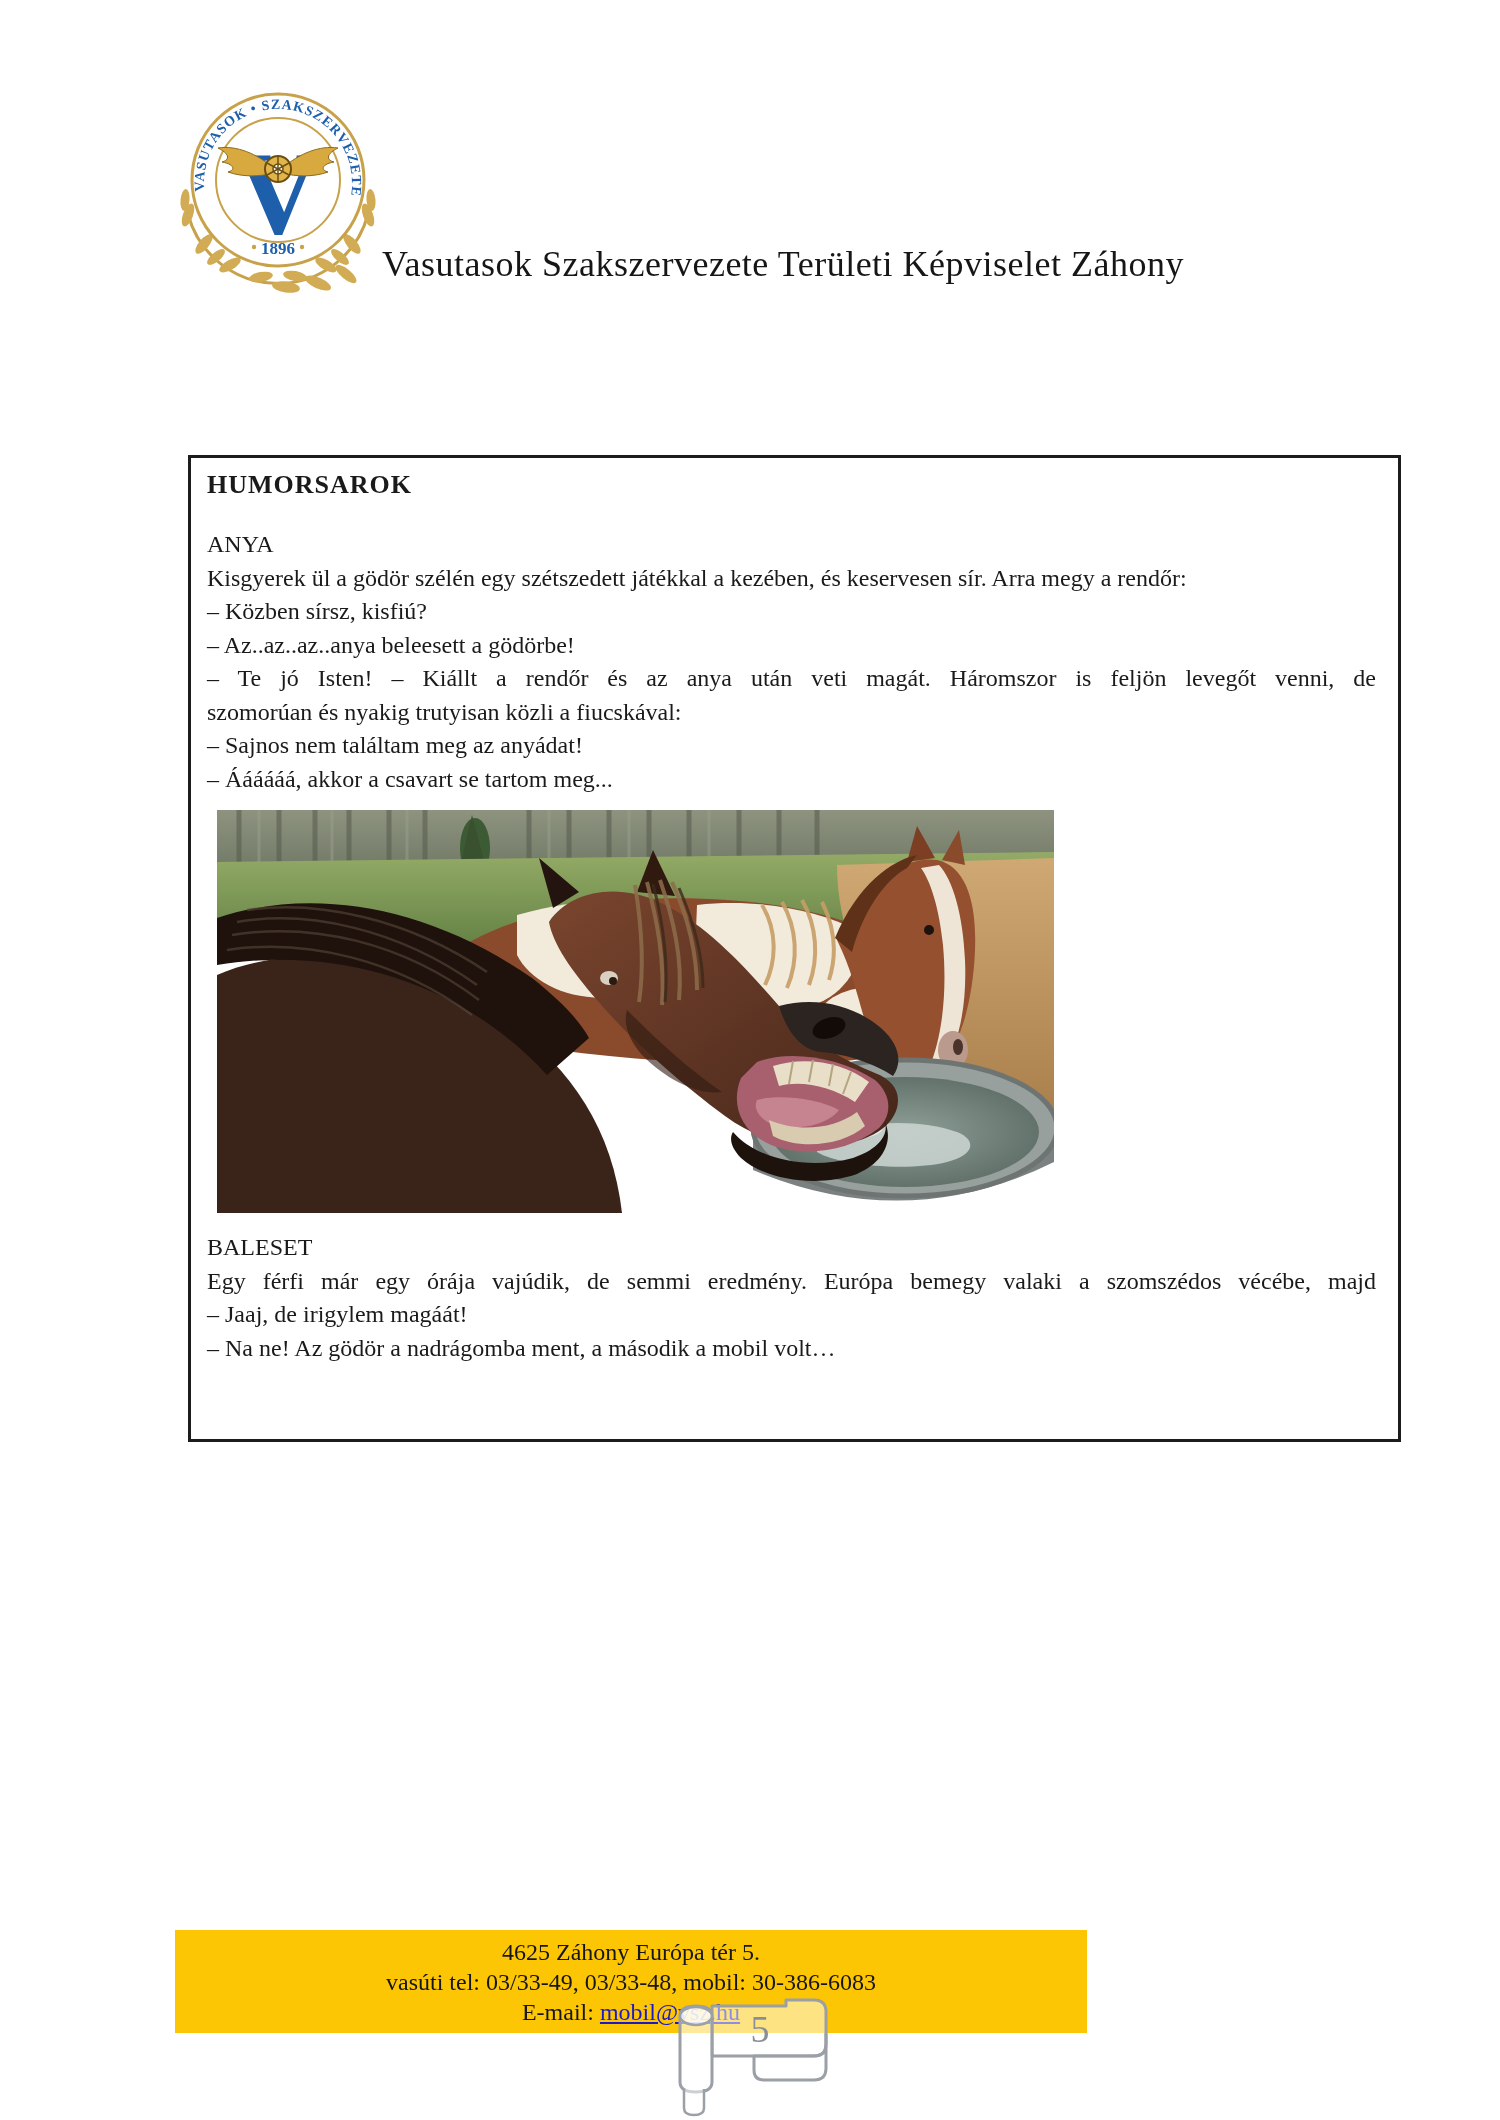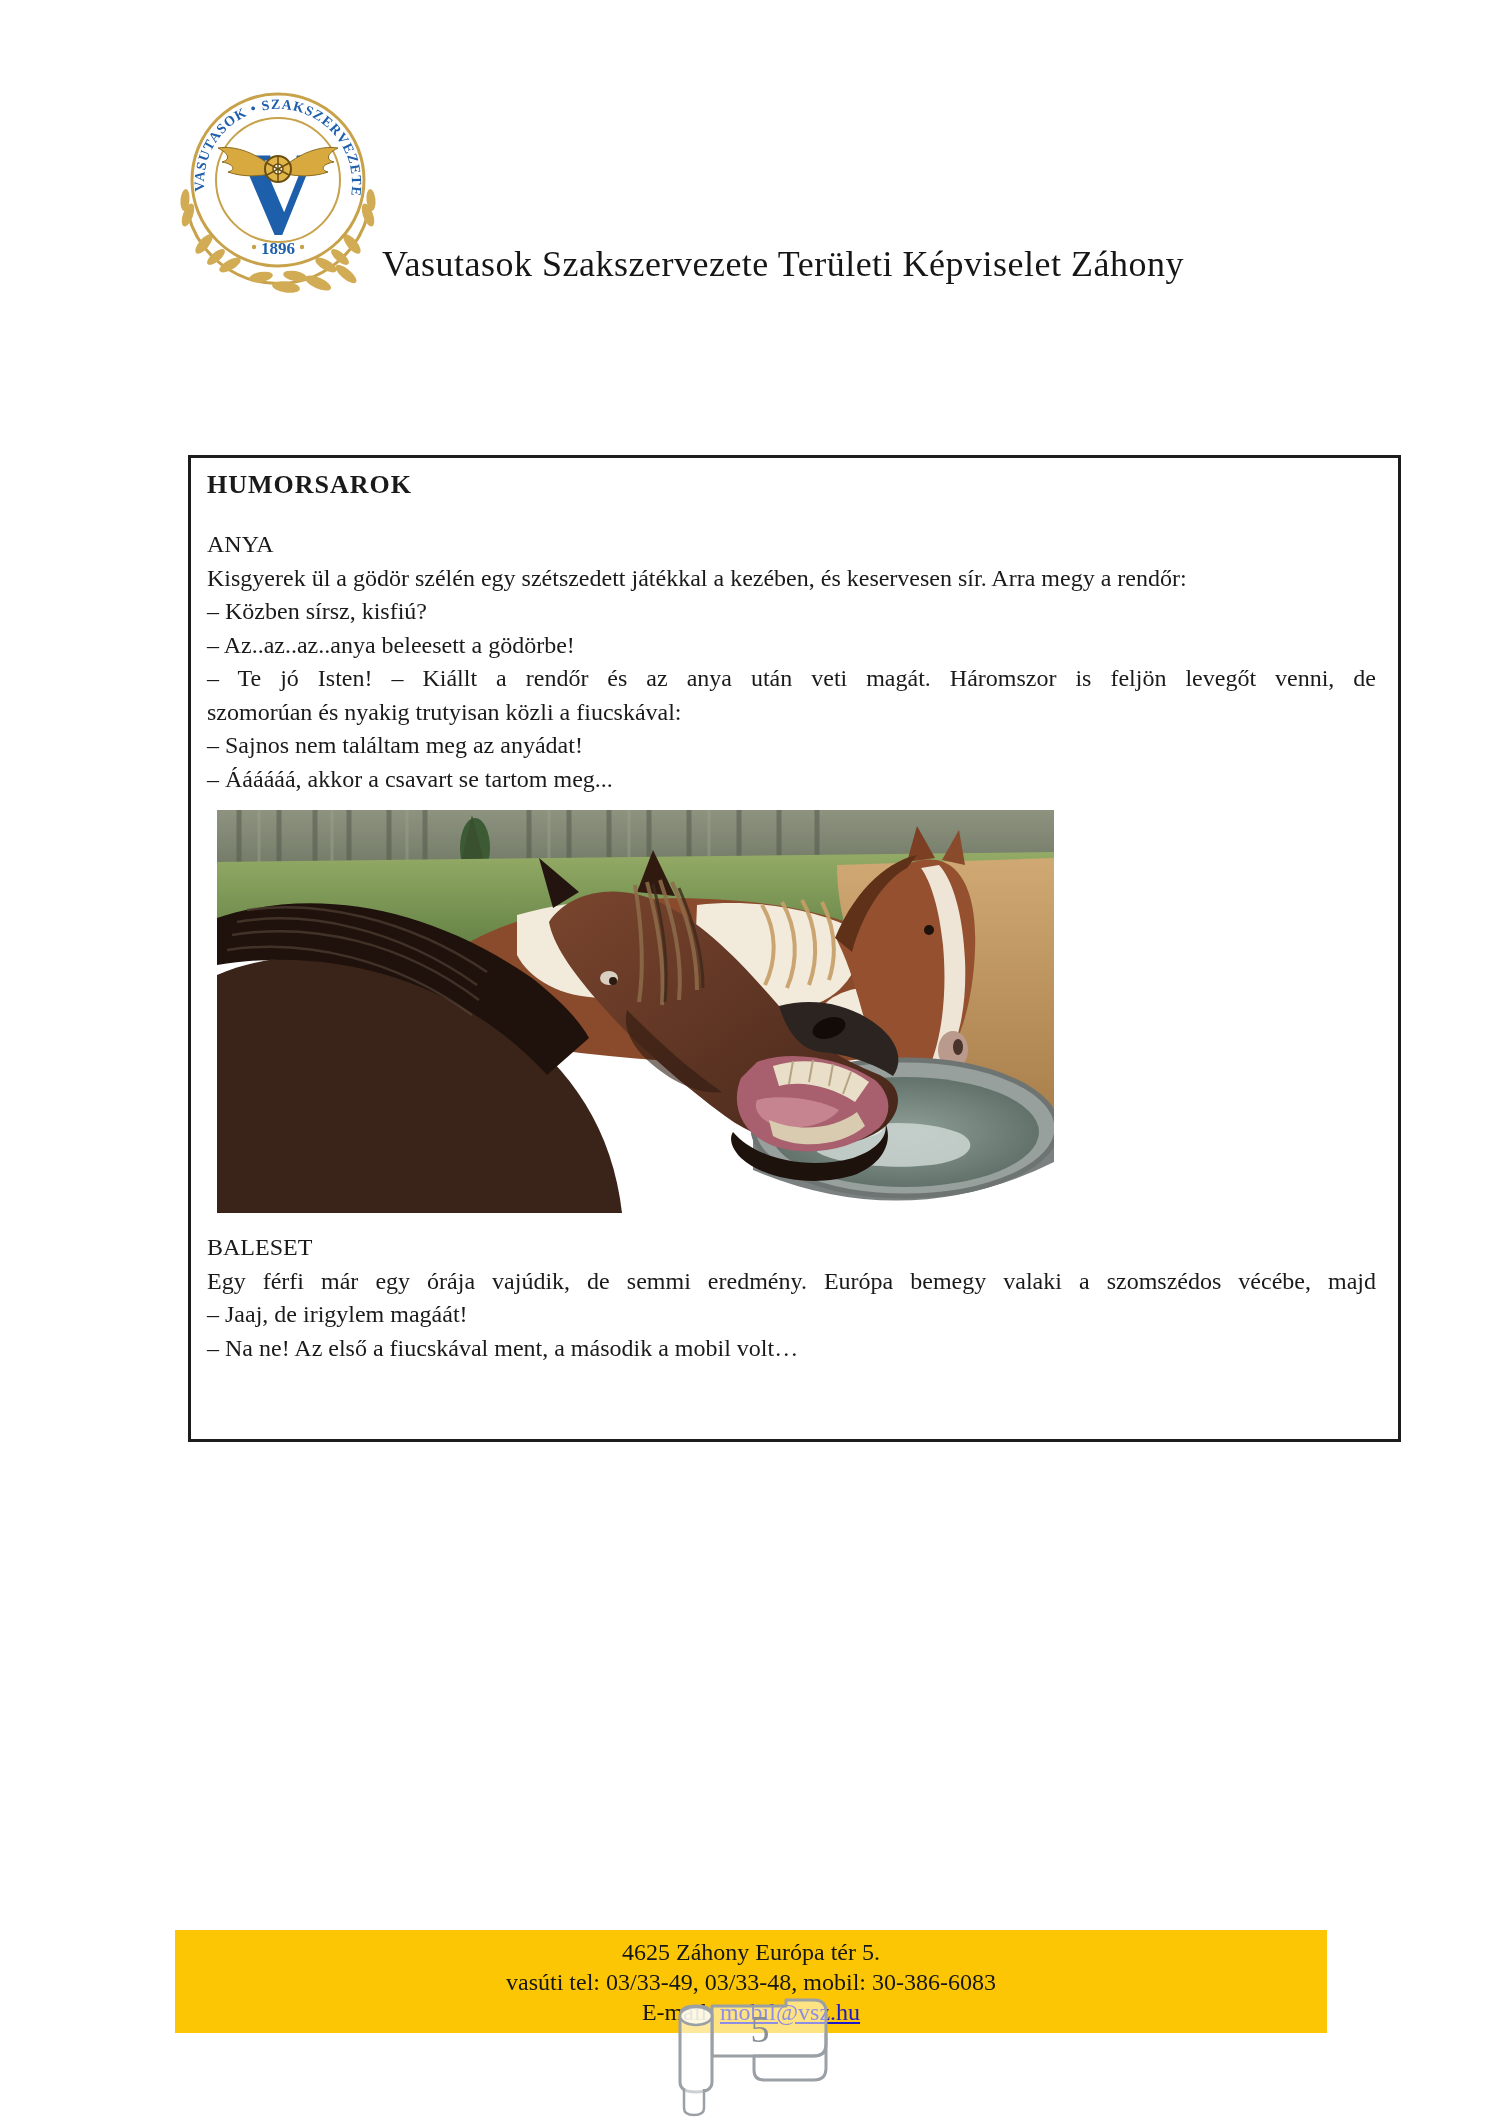--- a/index.html
+++ b/index.html
@@ -18,21 +18,21 @@
     border:3px solid #1c1c1c; box-sizing:border-box;
     padding:12px 22px 0 16px;
   }
   .box-title{ font-size:26px; font-weight:bold; letter-spacing:1px; line-height:30px; margin-bottom:28px; }
   .sec-heading{ font-size:24px; line-height:33.5px; }
   .tline{ font-size:24px; line-height:33.5px; }
   .stretch{ text-align:justify; text-align-last:justify; }
   .photo{ display:block; margin:14px 0 0 10px; }
   .sec2{ margin-top:18px; }
   .footer-band{
-    position:absolute; left:175px; top:1930px; width:1152px; height:103px;
+    position:absolute; left:175px; top:1930px; width:912px; height:103px;
     background:#FDC605; text-align:center; box-sizing:border-box; padding-top:7px;
     font-size:24px; line-height:30px; color:#161616;
   }
   .email-link{ color:#1b1acb; text-decoration:underline; cursor:pointer; }
   .scroll-svg{ position:absolute; left:668px; top:1994px; }
 </style>
 </head>
 <body>
 
 <div class="page">
@@ -235,21 +235,21 @@
         <path d="M540,290 C560,284 600,288 622,300 C610,316 576,322 554,314 C542,308 536,298 540,290 Z" fill="#c58490"></path>
         <path d="M552,310 C580,322 616,320 640,302 L648,316 C626,336 582,340 556,326 Z" fill="#d9cbb0"></path>
         <path d="M516,322 C540,350 592,360 636,348 C660,340 672,326 668,312 C676,330 668,352 640,364 C600,378 548,370 524,348 C514,338 512,328 516,322 Z" fill="#1d120c"></path>
       </g>
     </svg>
 
     <div class="sec2">
       <div class="sec-heading">BALESET</div>
       <div class="tline stretch">Egy férfi már egy órája vajúdik, de semmi eredmény. Európa bemegy valaki a szomszédos vécébe, majd</div>
       <div class="tline">– Jaaj, de irigylem magáát!</div>
-      <div class="tline">– Na ne! Az első a fiucskával ment, a második a mobil volt…</div>
+      <div class="tline">– Na ne! Az gödör a nadrágomba ment, a második a mobil volt…</div>
     </div>
   </div>
 
   <div class="footer-band">
     <div>4625 Záhony Európa tér 5.</div>
     <div>vasúti tel: 03/33-49, 03/33-48, mobil: 30-386-6083</div>
     <div>
       <span>E-mail:</span>
       <a class="email-link">mobil@vsz.hu</a>
     </div>

